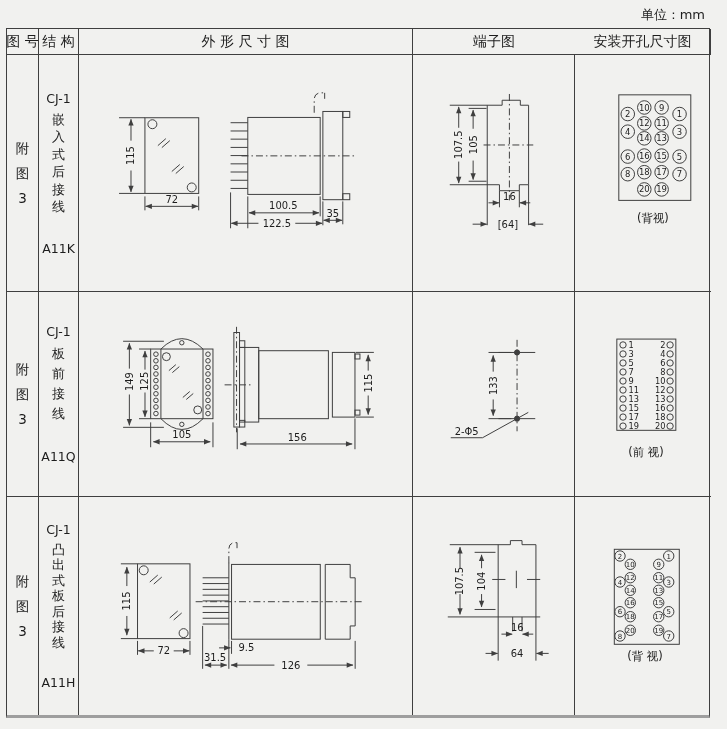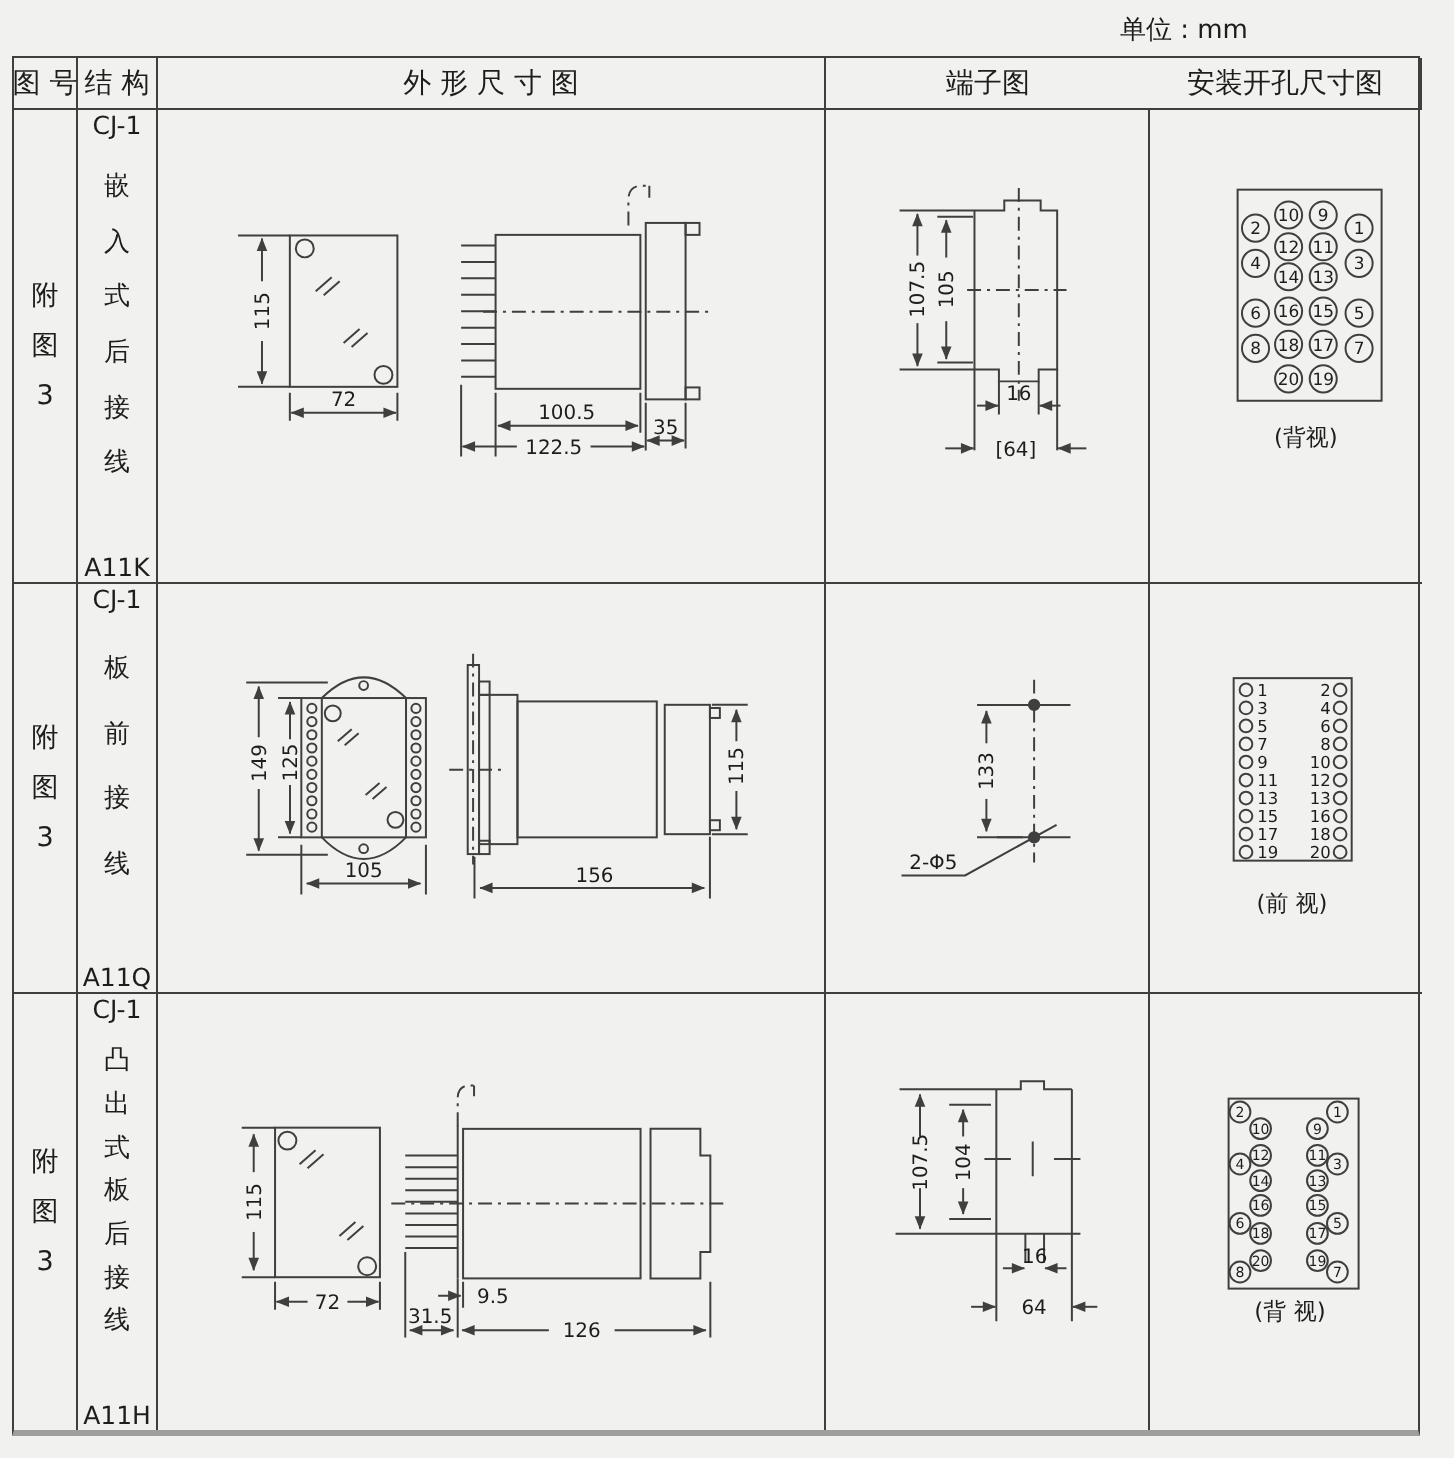--- a/index.html
+++ b/index.html
@@ -1,29 +1,29 @@
 <!DOCTYPE html>
 <html><head>
 <meta charset="utf-8">
 <style>
 *{margin:0;padding:0;box-sizing:border-box}
 html,body{background:#f1f1ef}
 body{width:727px;height:729px;overflow:hidden;font-family:"DejaVu Sans","Liberation Sans",sans-serif;color:#1d1d1d}
 .page{position:relative;width:727px;height:729px}
-.unit{position:absolute;top:6px;left:560px;width:145px;font-size:13px}
+.unit{position:absolute;top:6px;left:560px;width:145px;text-align:right;font-size:13px}
 .tbl{position:absolute;left:6px;top:28px;width:704px;display:grid;
  grid-template-columns:32px 40px 334px 162px 136px;
  grid-template-rows:26px 237px 205px 218px;
  border:1.5px solid #3f3f3f;border-bottom:3px solid #9e9e9e;background:#f1f1ef}
 .cell{border-right:1px solid #3f3f3f;border-bottom:1px solid #3f3f3f;position:relative}
 .cell.ce{border-right:none}
 .cell.lr{border-bottom:none}
 .hc{display:flex;align-items:center;justify-content:center;font-size:14px;white-space:nowrap}
 .fig{display:flex;flex-direction:column;align-items:center;justify-content:center;font-size:13.5px;line-height:25px}
-.struct{display:flex;flex-direction:column;align-items:center;justify-content:space-between;font-size:13px}
+.struct{display:flex;flex-direction:column;align-items:center;justify-content:center;font-size:13px}
 .struct .model,.struct .code{font-size:12.5px}
 .struct .model{margin-bottom:5px}
 .struct .code{margin-top:25px}
 .st1 .sch{line-height:17.5px}
 .st2 .sch{line-height:20px}
 .st3 .sch{line-height:15.5px}
 .draw svg{position:absolute;left:0;top:0;width:100%;height:100%;overflow:visible}
 .draw :is(path,rect,circle,polyline){fill:none;stroke:#3f3f3f;stroke-width:1}
 .draw circle.dot{fill:#3f3f3f}
 .draw text{fill:#1d1d1d;stroke:none;font-size:10px;font-family:"DejaVu Sans","Liberation Sans",sans-serif}

